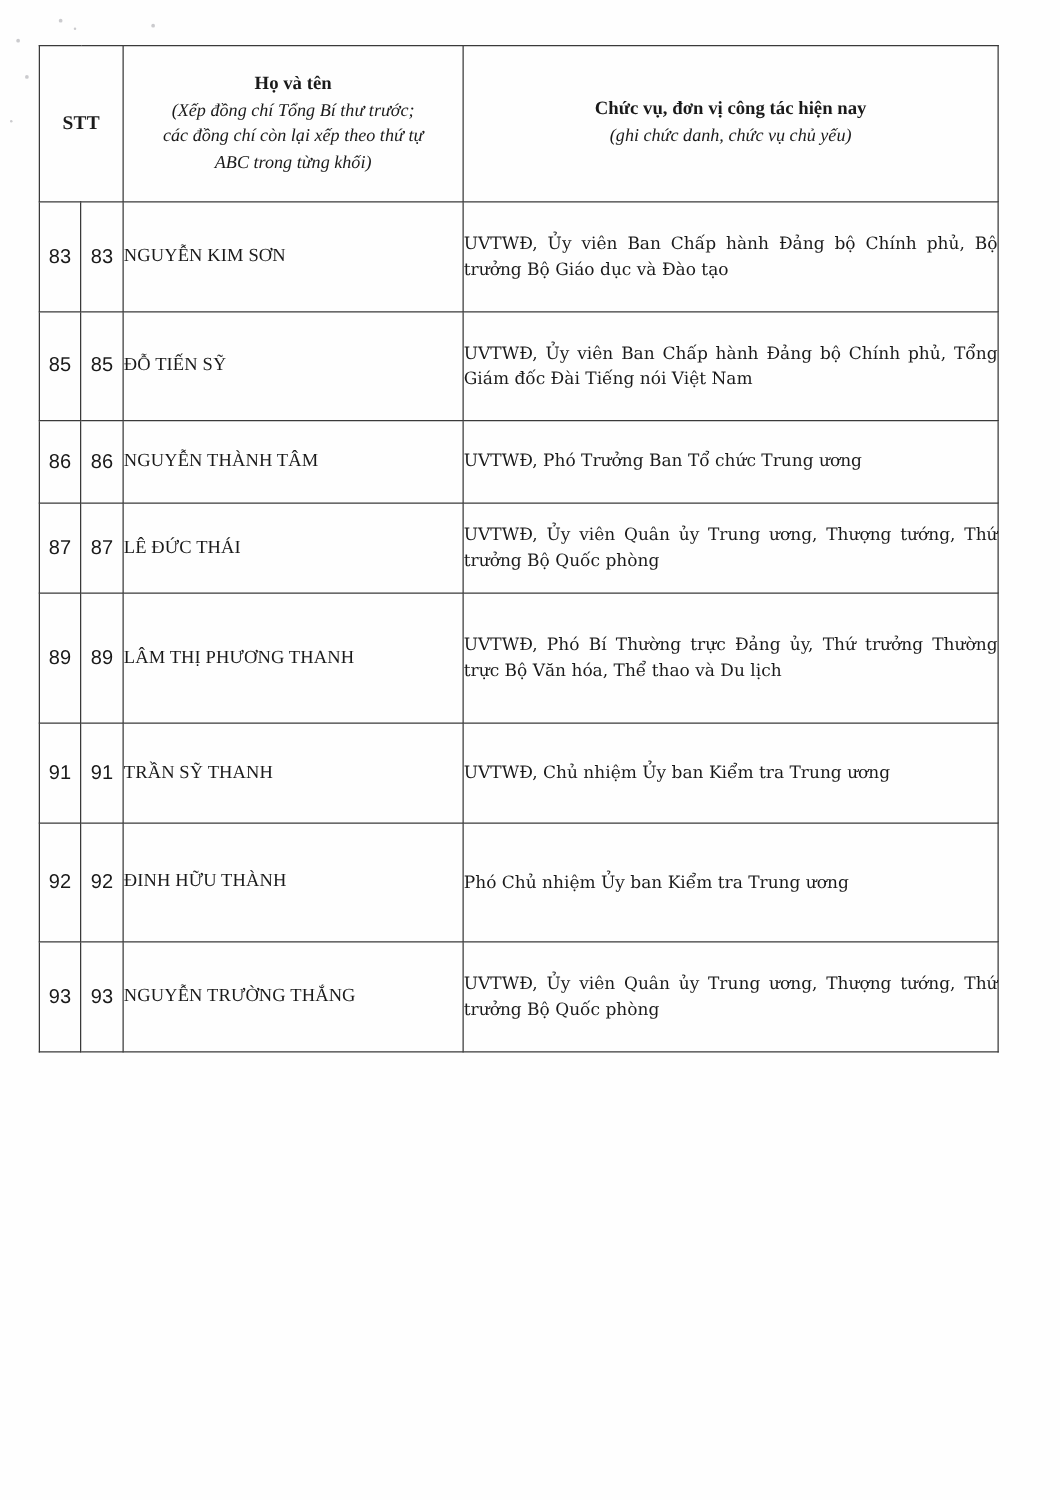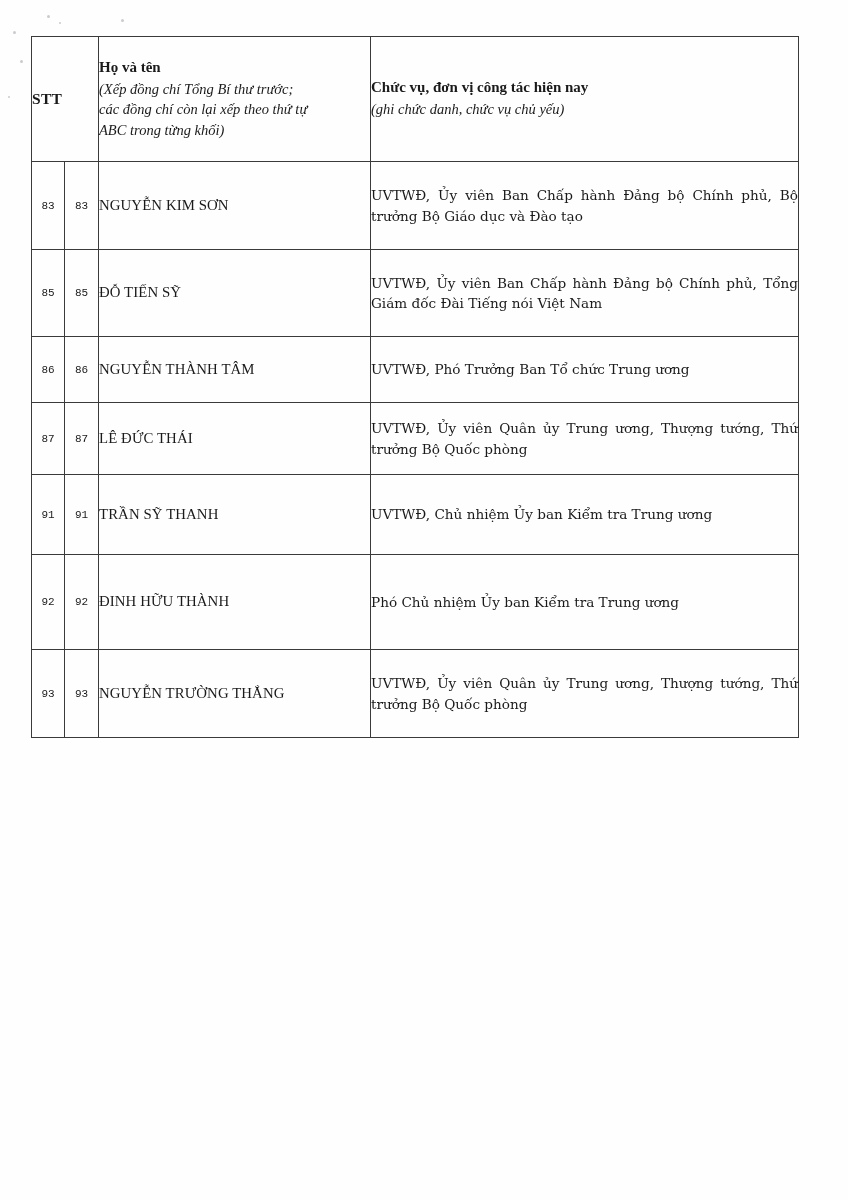--- a/index.html
+++ b/index.html
@@ -51,21 +51,21 @@
   }
 
   
   col.c-stt-a { width: 33px; }
   col.c-stt-b { width: 34px; }
   col.c-name  { width: 272px; }
   col.c-role  { width: 428px; }
 
   
   thead th {
-    text-align: left;
+    text-align: center;
     padding: 6px 8px;
     height: 125px;
     box-sizing: border-box;
   }
   .hdr-stt {
     font-weight: bold;
     font-size: 15.5px;
     letter-spacing: .3px;
   }
   .hdr-title {
@@ -83,22 +83,22 @@
     font-weight: normal;
   }
   .hdr-sub span { display: block; }
 
   
   tbody td {
     padding: 0;
   }
   .num {
     text-align: center;
-    font-size: 11px;
-    font-family: Liberation Mono, monospace;
+    font-size: 16px;
+    font-family: Liberation Sans, sans-serif;
   }
   .name {
     padding: 0 4px 0 7px;
     font-size: 14.8px;
     letter-spacing: .1px;
     line-height: 1.3;
   }
   .role {
     padding: 0 6px 0 7px;
     font-size: 13.6px;
@@ -180,20 +180,28 @@
             </td>
           </tr>
           <tr style="height: 72px;">
             <td class="num">87</td>
             <td class="num">87</td>
             <td class="name">LÊ ĐỨC THÁI</td>
             <td class="role">
               <span class="role-inner">UVTWĐ, Ủy viên Quân ủy Trung ương, Thượng tướng, Thứ trưởng Bộ Quốc phòng</span>
             </td>
           </tr>
+          <tr style="height: 104px;">
+            <td class="num">89</td>
+            <td class="num">89</td>
+            <td class="name">LÂM THỊ PHƯƠNG THANH</td>
+            <td class="role">
+              <span class="role-inner">UVTWĐ, Phó Bí Thường trực Đảng ủy, Thứ trưởng Thường trực Bộ Văn hóa, Thể thao và Du lịch</span>
+            </td>
+          </tr>
           <tr style="height: 80px;">
             <td class="num">91</td>
             <td class="num">91</td>
             <td class="name">TRẦN SỸ THANH</td>
             <td class="role single">
               <span class="role-inner">UVTWĐ, Chủ nhiệm Ủy ban Kiểm tra Trung ương</span>
             </td>
           </tr>
           <tr style="height: 95px;">
             <td class="num">92</td>

